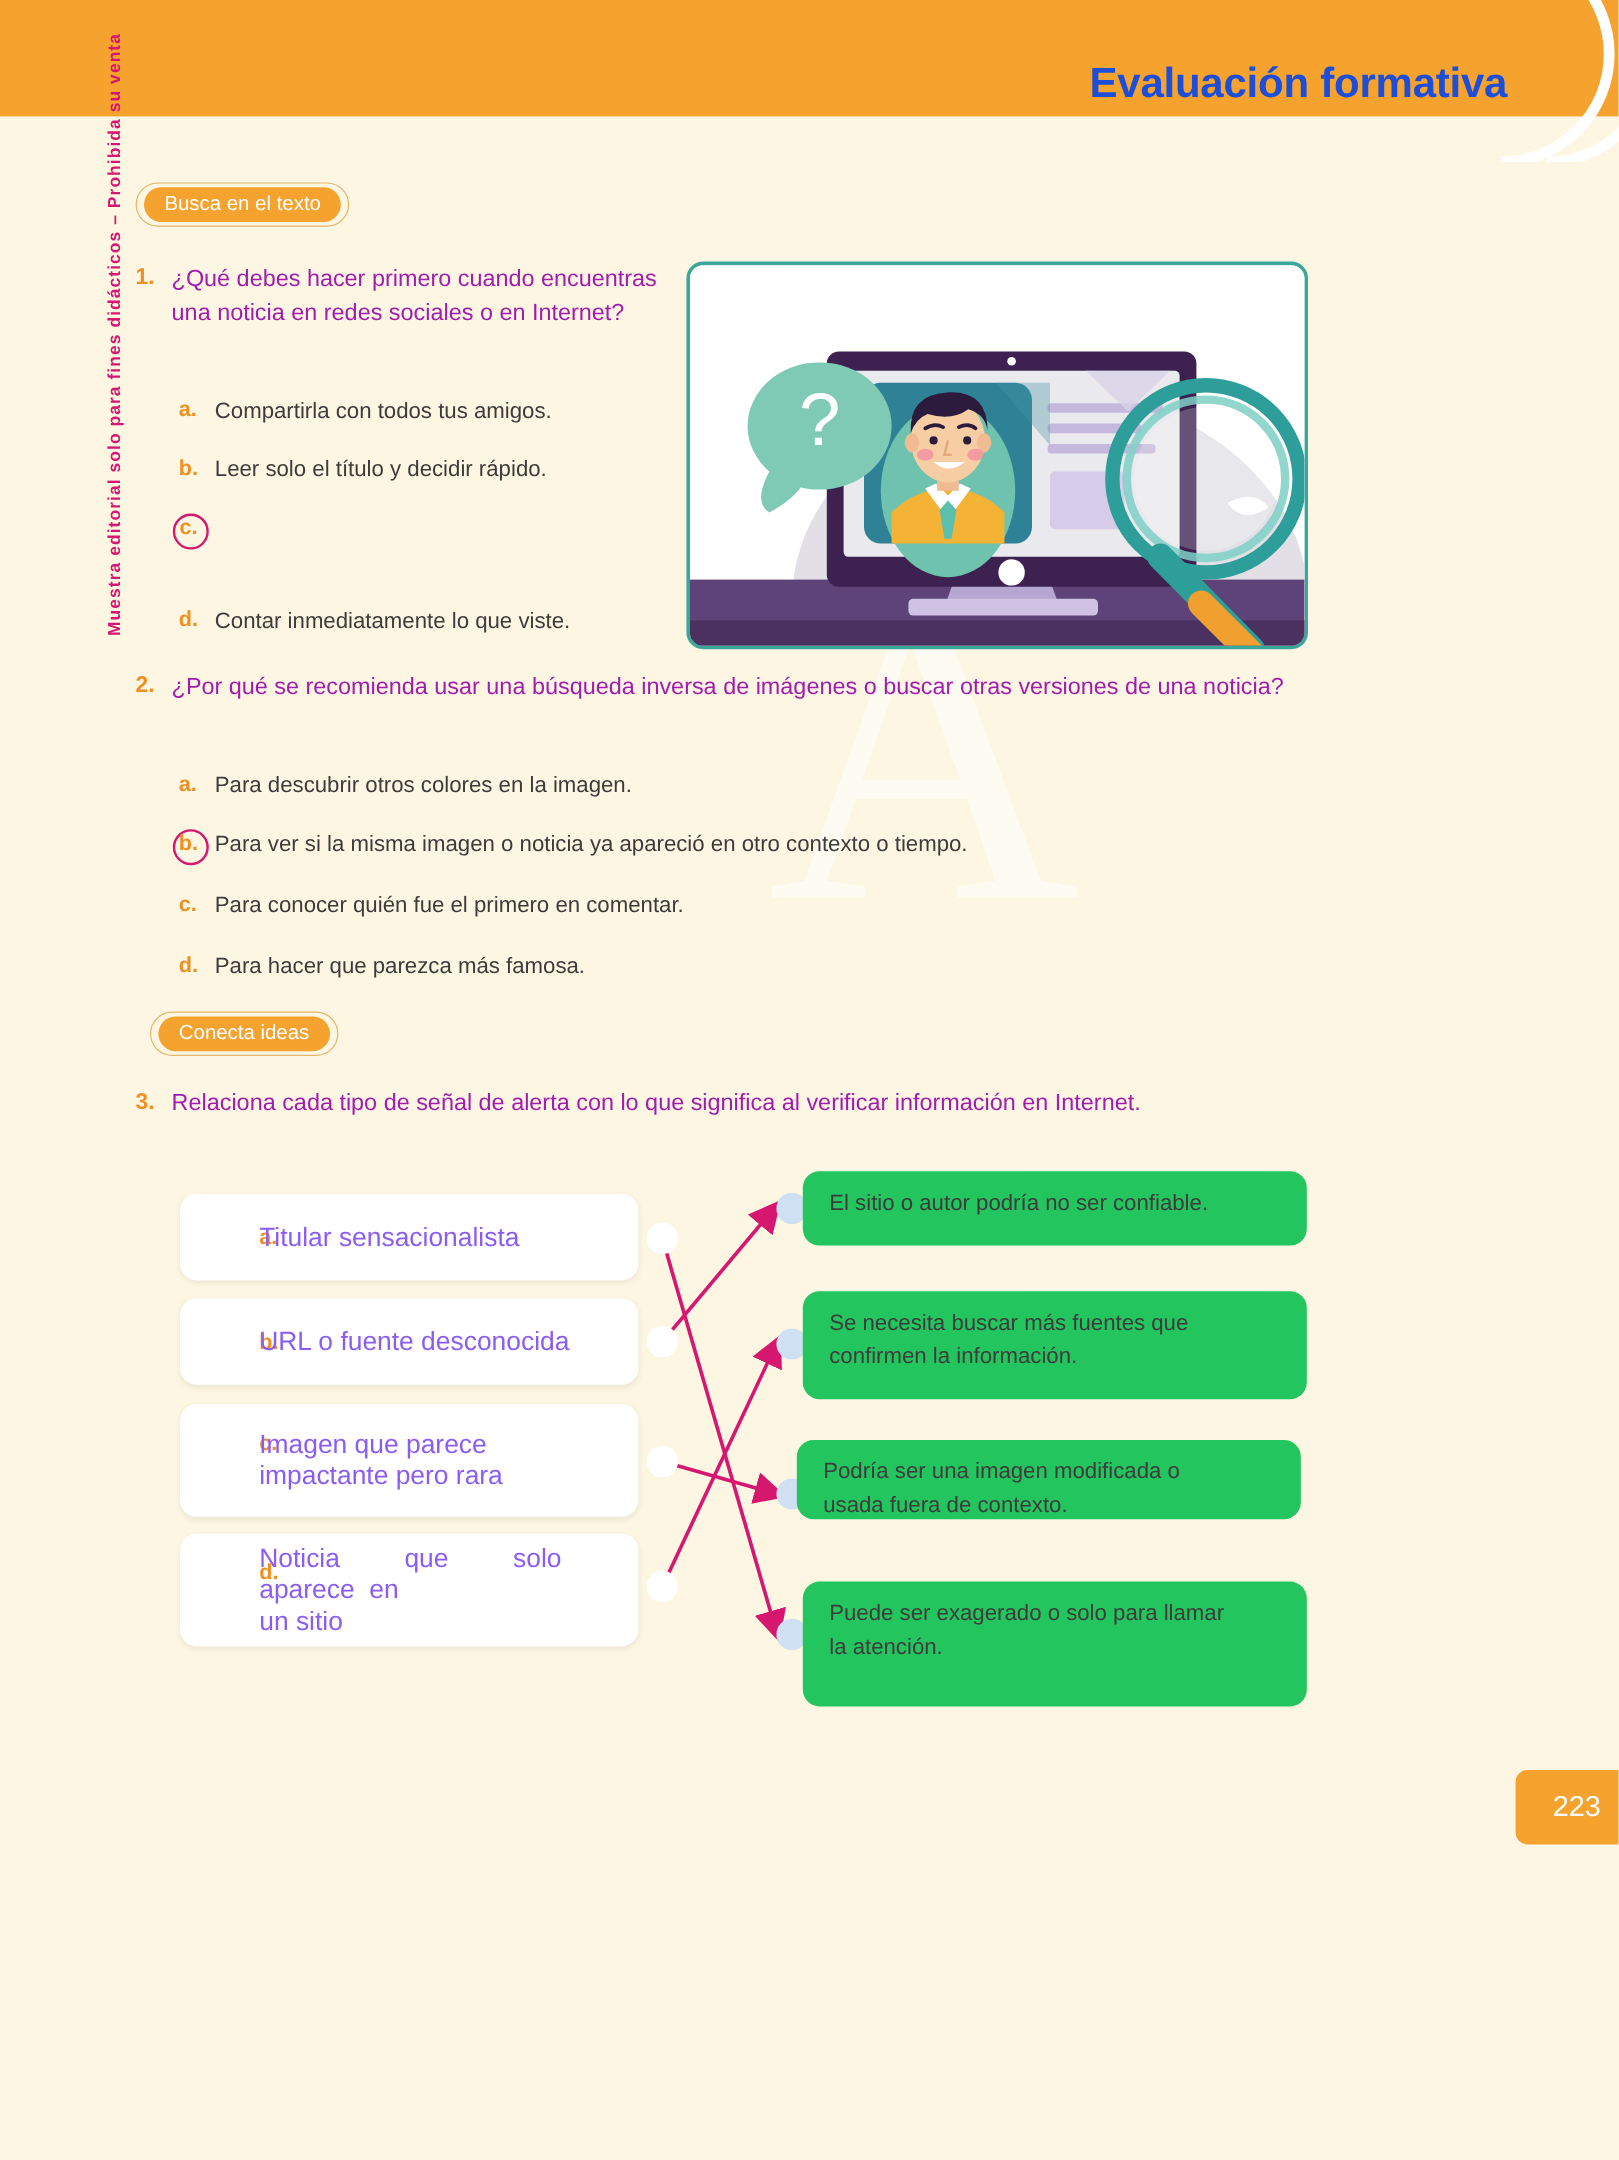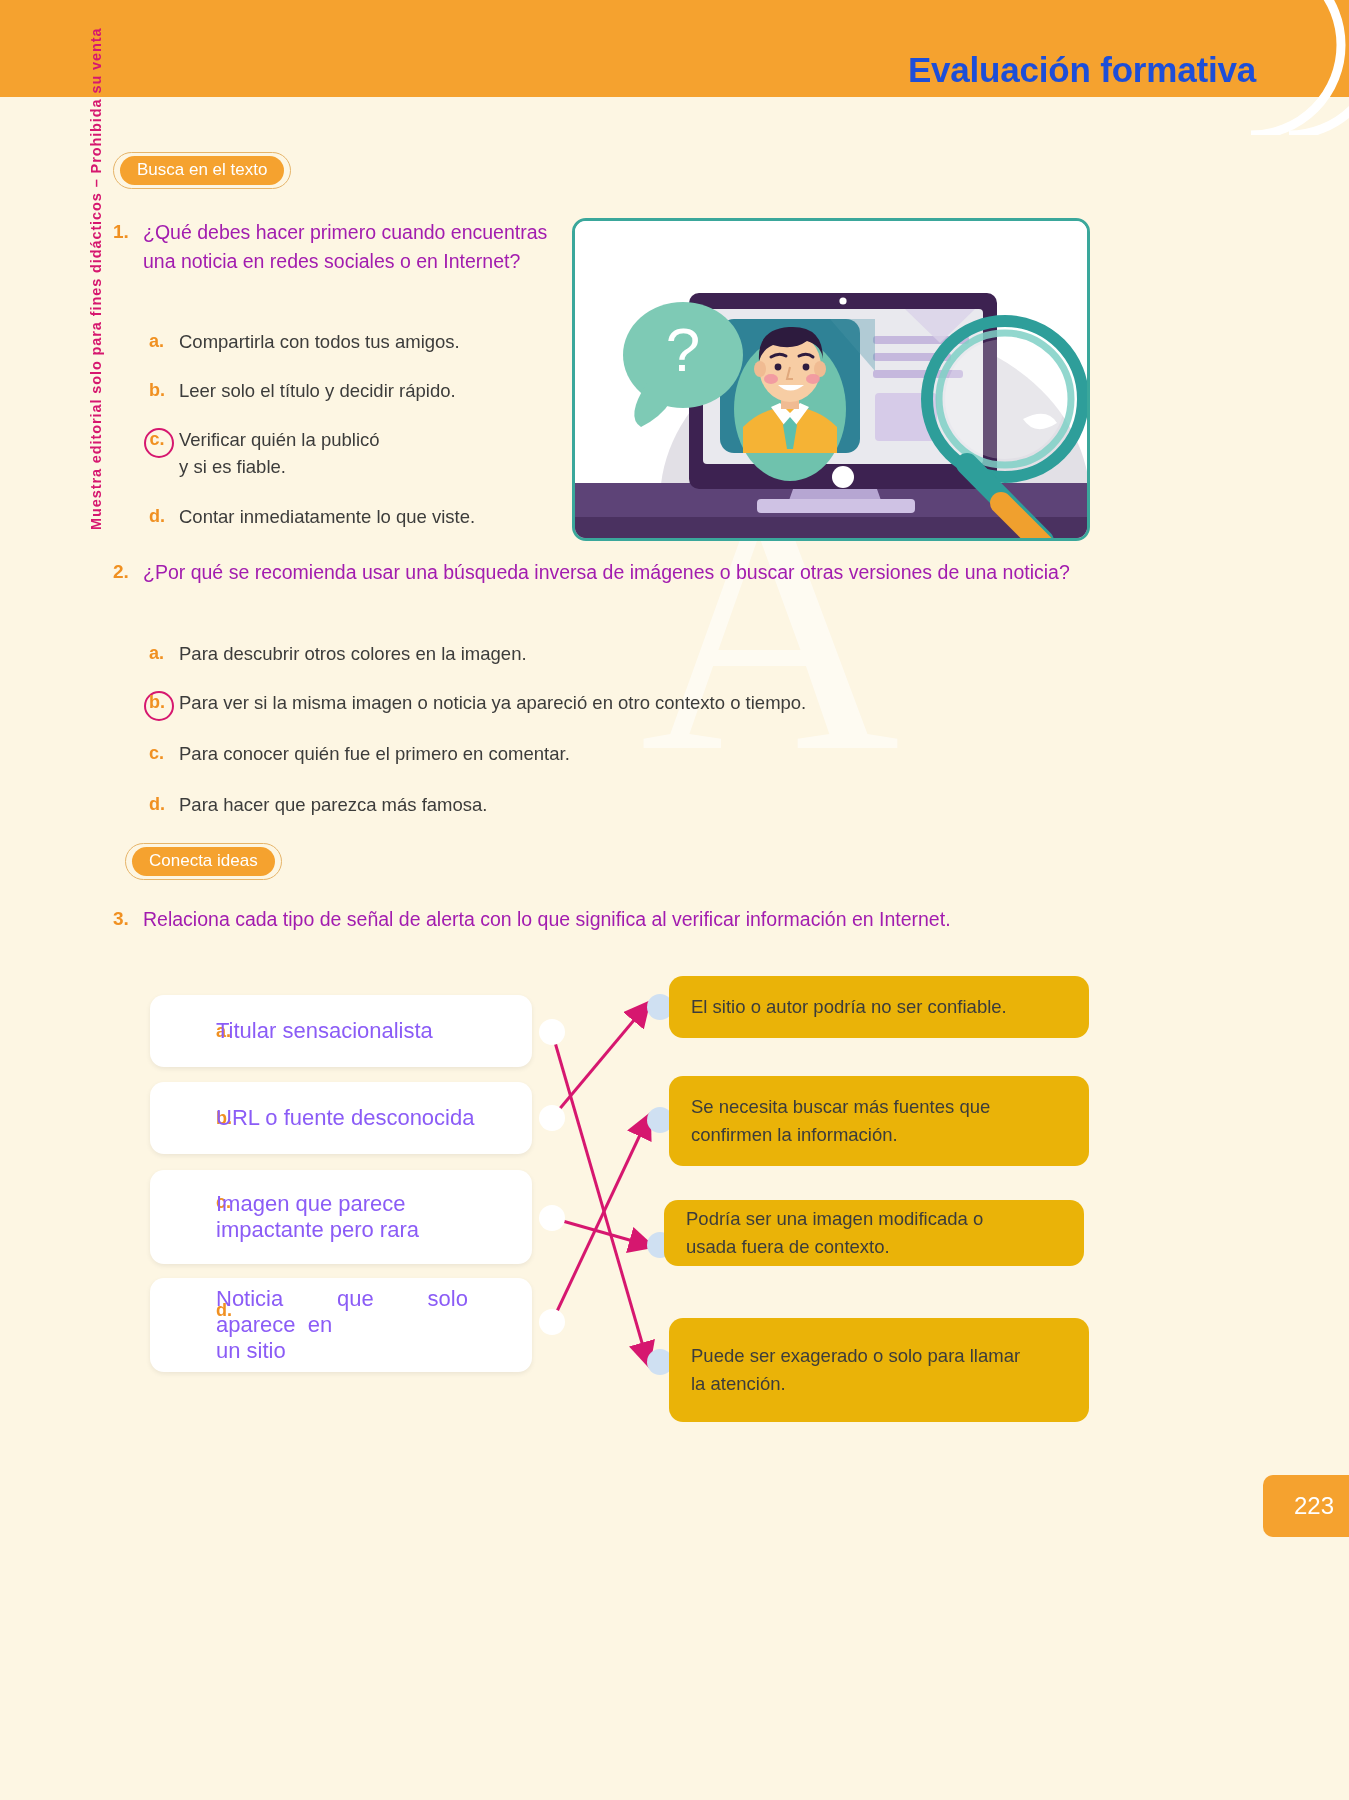--- a/index.html
+++ b/index.html
@@ -185,25 +185,25 @@
   }
   .left-card .lc-text {
     font-size: 22px;
     color: #8b5cf6;
     line-height: 26px;
   }
   .left-card .lc-text.justify { text-align: justify; }
 
   .right-card {
     position: absolute;
-    background: #eab308;
+    background: #22c55e;
     border-radius: 14px;
     display: flex;
-    align-items: center;
-    padding: 2px 22px;
+    align-items: flex-start;
+    padding: 12px 22px;
     width: 420px;
   }
   .right-card .rc-text {
     font-size: 18.5px;
     color: #3c3c3b;
     line-height: 28px;
   }
 
   .dot {
     position: absolute;
@@ -282,21 +282,20 @@
   <div class="opt" style="left:143px; top:328px; width:420px;">
     <span class="opt-letter">a.</span>
     <span class="opt-text">Compartirla con todos tus amigos.</span>
   </div>
   <div class="opt" style="left:143px; top:377px; width:420px;">
     <span class="opt-letter">b.</span>
     <span class="opt-text">Leer solo el título y decidir rápido.</span>
   </div>
   <div class="opt" style="left:143px; top:426px; width:400px;">
     <span class="opt-letter circled"><span>c.</span></span>
-    <span class="opt-text">Verificar quién la publicó<br>y si es fiable.</span>
   </div>
   <div class="opt" style="left:143px; top:503px; width:420px;">
     <span class="opt-letter">d.</span>
     <span class="opt-text">Contar inmediatamente lo que viste.</span>
   </div>
 
   <div class="illus">
     <svg viewBox="0 0 518 323" width="518" height="323">
 
       <rect x="0" y="0" width="518" height="323" fill="#ffffff"></rect>

